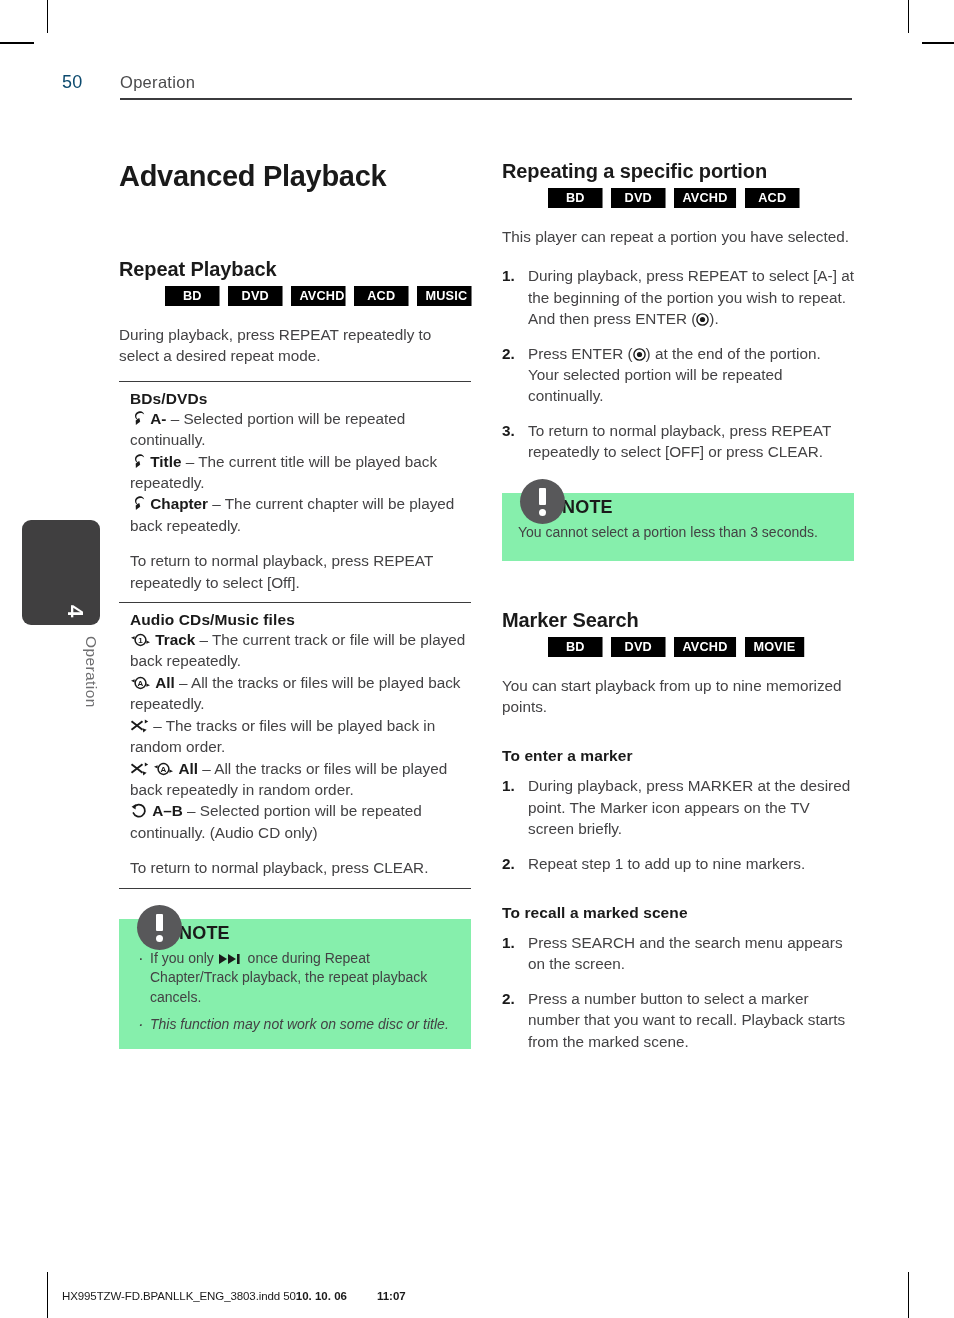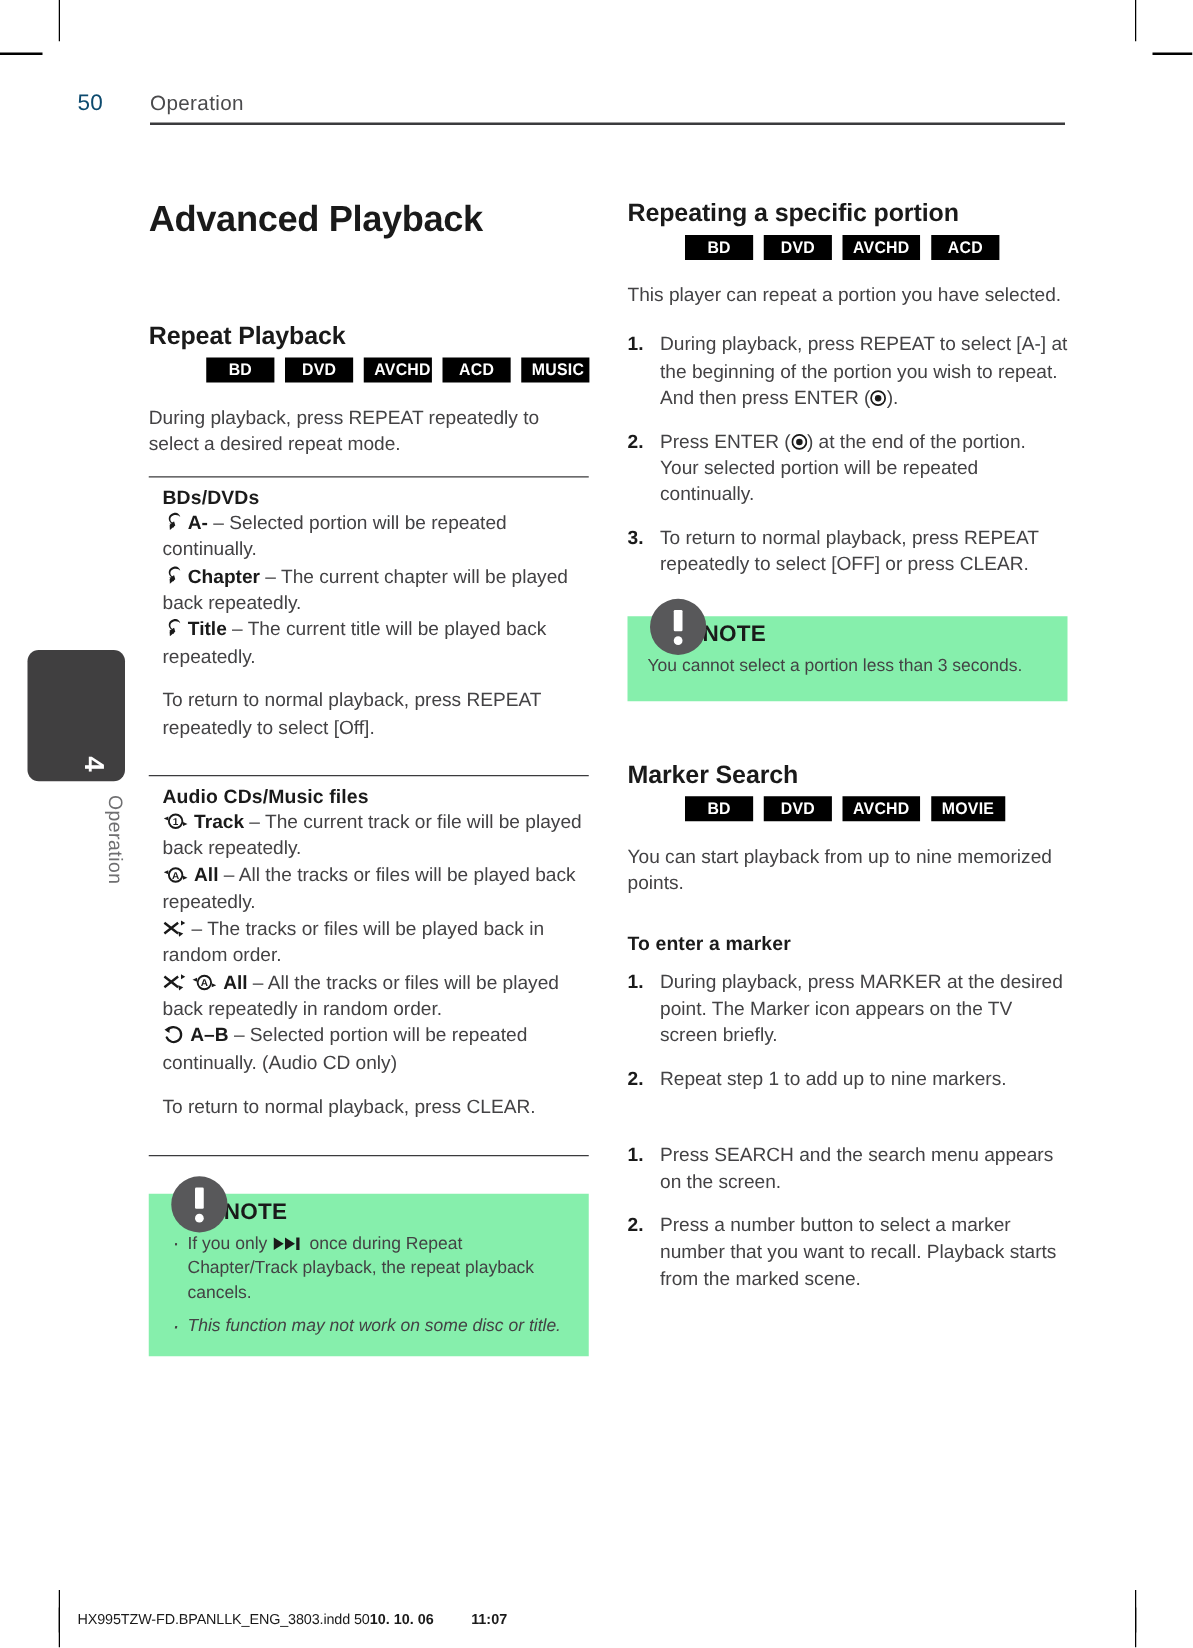--- a/index.html
+++ b/index.html
@@ -161,21 +161,21 @@
   .gap-18 { height: 18px; }
   .gap-30 { height: 30px; }
 
   
   .rule-top {
     border-top: 1.6px solid #3b3b3d;
     padding-top: 8px;
   }
   .rule-bottom {
     border-bottom: 1.6px solid #3b3b3d;
-    padding-bottom: 27px;
+    padding-bottom: 9px;
   }
   .indent {
     padding-left: 11px;
   }
 
   
   .item {
     font-size: 15.3px;
     line-height: 1.40;
     color: #434244;
@@ -388,33 +388,33 @@
         <span>– Selected portion will be repeated continually.</span>
       </p>
 
       <p class="item">
         <span class="ic">
           <svg width="16" height="17" viewBox="0 0 16 17">
               <path d="M10.6 1.2c-3 0-5.6 2-5.6 4.7 0 1.7 1 3 2.5 3.8l-2.1.2 3.8 3.2-.3-4.9-1 .9C6.9 8.5 6.3 7.6 6.3 6.4c0-1.9 1.9-3.4 4.3-3.4 1.6 0 2.9.6 3.6 1.6-.3-2-2.2-3.4-3.6-3.4z" fill="#1a1a1a"></path>
               <path d="M9.3 8.1l-3.6 3 .2 3.9 4.3-3.6z" fill="#1a1a1a"></path>
             </svg>
         </span>
-        <span class="term">Chapter</span>
-        <span>– The current chapter will be played back repeatedly.</span>
+        <span class="term">Title</span>
+        <span>– The current title will be played back repeatedly.</span>
       </p>
 
       <p class="item">
         <span class="ic">
           <svg width="16" height="17" viewBox="0 0 16 17">
               <path d="M10.6 1.2c-3 0-5.6 2-5.6 4.7 0 1.7 1 3 2.5 3.8l-2.1.2 3.8 3.2-.3-4.9-1 .9C6.9 8.5 6.3 7.6 6.3 6.4c0-1.9 1.9-3.4 4.3-3.4 1.6 0 2.9.6 3.6 1.6-.3-2-2.2-3.4-3.6-3.4z" fill="#1a1a1a"></path>
               <path d="M9.3 8.1l-3.6 3 .2 3.9 4.3-3.6z" fill="#1a1a1a"></path>
             </svg>
         </span>
-        <span class="term">Title</span>
-        <span>– The current title will be played back repeatedly.</span>
+        <span class="term">Chapter</span>
+        <span>– The current chapter will be played back repeatedly.</span>
       </p>
 
       <div class="gap-14"></div>
       <p class="body">To return to normal playback, press REPEAT repeatedly to select [Off].</p>
     </div>
 
     <div class="rule-bottom indent" style="padding-top:8px;">
       <h3 class="sub-head">Audio CDs/Music files</h3>
 
       <p class="item">
@@ -588,20 +588,21 @@
         <span>During playback, press MARKER at the desired point. The Marker icon appears on the TV screen briefly.</span>
       </li>
       <li>
         <span class="num">2.</span>
         <span>Repeat step 1 to add up to nine markers.</span>
       </li>
     </ol>
 
     <div class="gap-30"></div>
 
+    <h3 class="sub-head">To recall a marked scene</h3>
     <div class="gap-10"></div>
     <ol class="steps">
       <li>
         <span class="num">1.</span>
         <span>Press SEARCH and the search menu appears on the screen.</span>
       </li>
       <li>
         <span class="num">2.</span>
         <span>Press a number button to select a marker number that you want to recall. Playback starts from the marked scene.</span>
       </li>

